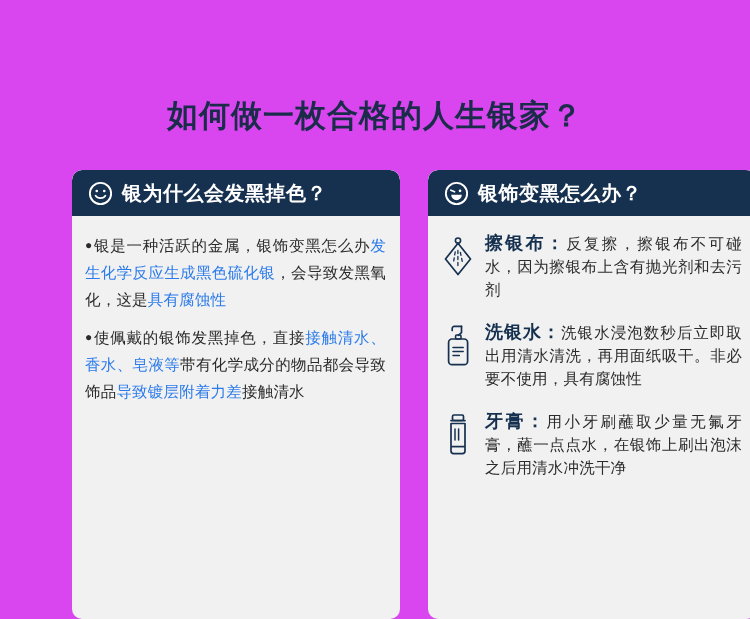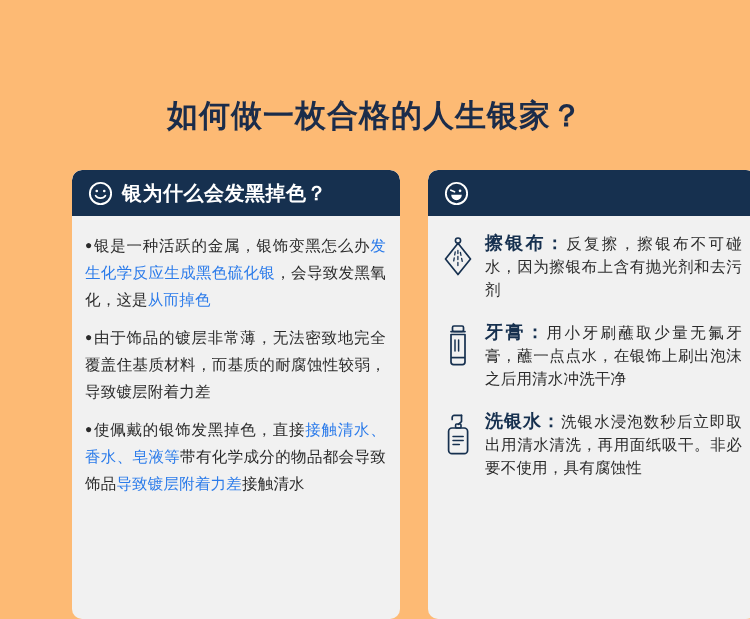--- a/index.html
+++ b/index.html
@@ -10,21 +10,21 @@
     width: 750px;
     height: 619px;
     background: #ffffff;
     font-family: "Liberation Sans", "DejaVu Sans", sans-serif;
     overflow: hidden;
   }
   .page {
     position: relative;
     width: 750px;
     height: 619px;
-    background: #fdba74;
+    background: #d946ef;
     box-sizing: border-box;
   }
 
   
   .page-title {
     position: absolute;
     top: 96px;
     left: 0;
     width: 750px;
     text-align: center;
@@ -149,75 +149,75 @@
         <svg class="face-icon" viewBox="0 0 24 24">
           <circle cx="12" cy="12" r="10.2" fill="none" stroke="#ffffff" stroke-width="1.8"></circle>
           <circle cx="8.4" cy="9.6" r="1.25" fill="#ffffff"></circle>
           <circle cx="15.6" cy="9.6" r="1.25" fill="#ffffff"></circle>
           <path d="M7.3 14.1 C9.0 17.2, 15.0 17.2, 16.7 14.1" fill="none" stroke="#ffffff" stroke-width="1.7" stroke-linecap="round"></path>
         </svg>
         <div class="card-header-title">银为什么会发黑掉色？</div>
       </div>
       <div class="card-body">
         <div id="left-paras">
-            <div class="para"><span class="bullet">●</span><span>银是一种活跃的金属，银饰变黑怎么办</span><span class="hl">发生化学反应生成黑色硫化银</span><span>，会导致发黑氧化，这是</span><span class="hl">从而掉色</span></div>
-            <div class="para"><span class="bullet">●</span><span>由于饰品的镀层非常薄，无法密致地完全覆盖住基质材料，而基质的耐腐蚀性较弱，导致镀层附着力差</span></div>
+            <div class="para"><span class="bullet">●</span><span>银是一种活跃的金属，银饰变黑怎么办</span><span class="hl">发生化学反应生成黑色硫化银</span><span>，会导致发黑氧化，这是</span><span class="hl">具有腐蚀性</span></div>
             <div class="para"><span class="bullet">●</span><span>使佩戴的银饰发黑掉色，直接</span><span class="hl">接触清水、香水、皂液等</span><span>带有化学成分的物品都会导致饰品</span><span class="hl">导致镀层附着力差</span><span>接触清水</span></div>
           </div>
       </div>
     </div>
 
     <div class="card">
       <div class="card-header">
         <svg class="face-icon" viewBox="0 0 24 24">
           <circle cx="12" cy="12" r="10.2" fill="none" stroke="#ffffff" stroke-width="1.8"></circle>
           <path d="M6.6 8.9 L10.1 10.3" fill="none" stroke="#ffffff" stroke-width="1.7" stroke-linecap="round"></path>
           <circle cx="15.4" cy="9.4" r="1.3" fill="#ffffff"></circle>
           <path d="M6.9 13.3 H17.1 A5.1 5.1 0 0 1 6.9 13.3 Z" fill="#ffffff"></path>
         </svg>
+        <div class="card-header-title">银饰变黑怎么办？</div>
       </div>
       <div class="card-body">
         <div id="right-tips">
             <div class="tip">
               <span>
                 <svg class="tip-icon" viewBox="0 0 34 44">
                   <circle cx="17" cy="5.6" r="2.6" fill="none" stroke="#16304f" stroke-width="1.6"></circle>
                   <path d="M17 8.2 L29.5 24 L17 39.5 L4.5 24 Z" fill="none" stroke="#16304f" stroke-width="1.7" stroke-linejoin="round"></path>
                   <path d="M14.2 17 L12.4 28" stroke="#16304f" stroke-width="1.3" stroke-linecap="round" stroke-dasharray="3 3"></path>
                   <path d="M19.4 17.5 L21.4 27" stroke="#16304f" stroke-width="1.3" stroke-linecap="round" stroke-dasharray="3 3"></path>
                   <path d="M16.9 15.5 L16.9 31" stroke="#16304f" stroke-width="1.3" stroke-linecap="round" stroke-dasharray="3 3"></path>
                 </svg>
               </span>
               <div class="tip-text"><span class="tip-label">擦银布：</span><span>反复擦，擦银布不可碰水，因为擦银布上含有抛光剂和去污剂</span></div>
             </div>
             <div class="tip">
               <span>
                 <svg class="tip-icon" viewBox="0 0 34 44">
-                  <rect x="11.5" y="2" width="11" height="5.5" rx="1.4" fill="none" stroke="#16304f" stroke-width="1.7"></rect>
-                  <path d="M10 10.5 L24 10.5 L24 38 A2.6 2.6 0 0 1 21.4 40.6 L12.6 40.6 A2.6 2.6 0 0 1 10 38 Z" fill="none" stroke="#16304f" stroke-width="1.7" stroke-linejoin="round"></path>
-                  <path d="M10 7.6 L24 7.6" stroke="#16304f" stroke-width="1.7" stroke-linecap="round"></path>
-                  <path d="M10 33.6 L24 33.6" stroke="#16304f" stroke-width="1.7"></path>
-                  <path d="M14 16 L14 27" stroke="#16304f" stroke-width="1.5" stroke-linecap="round"></path>
-                  <path d="M17.6 16 L17.6 27" stroke="#16304f" stroke-width="1.5" stroke-linecap="round"></path>
-                </svg>
-              </span>
-              <div class="tip-text"><span class="tip-label">牙膏：</span><span>用小牙刷蘸取少量无氟牙膏，蘸一点点水，在银饰上刷出泡沫之后用清水冲洗干净</span></div>
-            </div>
-            <div class="tip">
-              <span>
-                <svg class="tip-icon" viewBox="0 0 34 44">
                   <path d="M20.5 2.4 L13.2 2.4 A2 2 0 0 0 11.2 4.4 L11.2 6.4" fill="none" stroke="#16304f" stroke-width="1.7" stroke-linecap="round" stroke-linejoin="round"></path>
                   <path d="M20.5 2.4 L20.5 8.6 L17.3 11.4" fill="none" stroke="#16304f" stroke-width="1.7" stroke-linecap="round" stroke-linejoin="round"></path>
                   <rect x="14.6" y="11" width="5.4" height="4" rx="1" fill="none" stroke="#16304f" stroke-width="1.6"></rect>
                   <rect x="7.6" y="15" width="19" height="25.6" rx="3.4" fill="none" stroke="#16304f" stroke-width="1.7"></rect>
                   <path d="M12 23.6 H22.2" stroke="#16304f" stroke-width="1.5" stroke-linecap="round"></path>
                   <path d="M12 27.6 H22.2" stroke="#16304f" stroke-width="1.5" stroke-linecap="round"></path>
                   <path d="M12 31.6 H18.4" stroke="#16304f" stroke-width="1.5" stroke-linecap="round"></path>
                 </svg>
               </span>
               <div class="tip-text"><span class="tip-label">洗银水：</span><span>洗银水浸泡数秒后立即取出用清水清洗，再用面纸吸干。非必要不使用，具有腐蚀性</span></div>
             </div>
+            <div class="tip">
+              <span>
+                <svg class="tip-icon" viewBox="0 0 34 44">
+                  <rect x="11.5" y="2" width="11" height="5.5" rx="1.4" fill="none" stroke="#16304f" stroke-width="1.7"></rect>
+                  <path d="M10 10.5 L24 10.5 L24 38 A2.6 2.6 0 0 1 21.4 40.6 L12.6 40.6 A2.6 2.6 0 0 1 10 38 Z" fill="none" stroke="#16304f" stroke-width="1.7" stroke-linejoin="round"></path>
+                  <path d="M10 7.6 L24 7.6" stroke="#16304f" stroke-width="1.7" stroke-linecap="round"></path>
+                  <path d="M10 33.6 L24 33.6" stroke="#16304f" stroke-width="1.7"></path>
+                  <path d="M14 16 L14 27" stroke="#16304f" stroke-width="1.5" stroke-linecap="round"></path>
+                  <path d="M17.6 16 L17.6 27" stroke="#16304f" stroke-width="1.5" stroke-linecap="round"></path>
+                </svg>
+              </span>
+              <div class="tip-text"><span class="tip-label">牙膏：</span><span>用小牙刷蘸取少量无氟牙膏，蘸一点点水，在银饰上刷出泡沫之后用清水冲洗干净</span></div>
+            </div>
           </div>
       </div>
     </div>
 
   </div>
 </div>
 
 </body></html>

